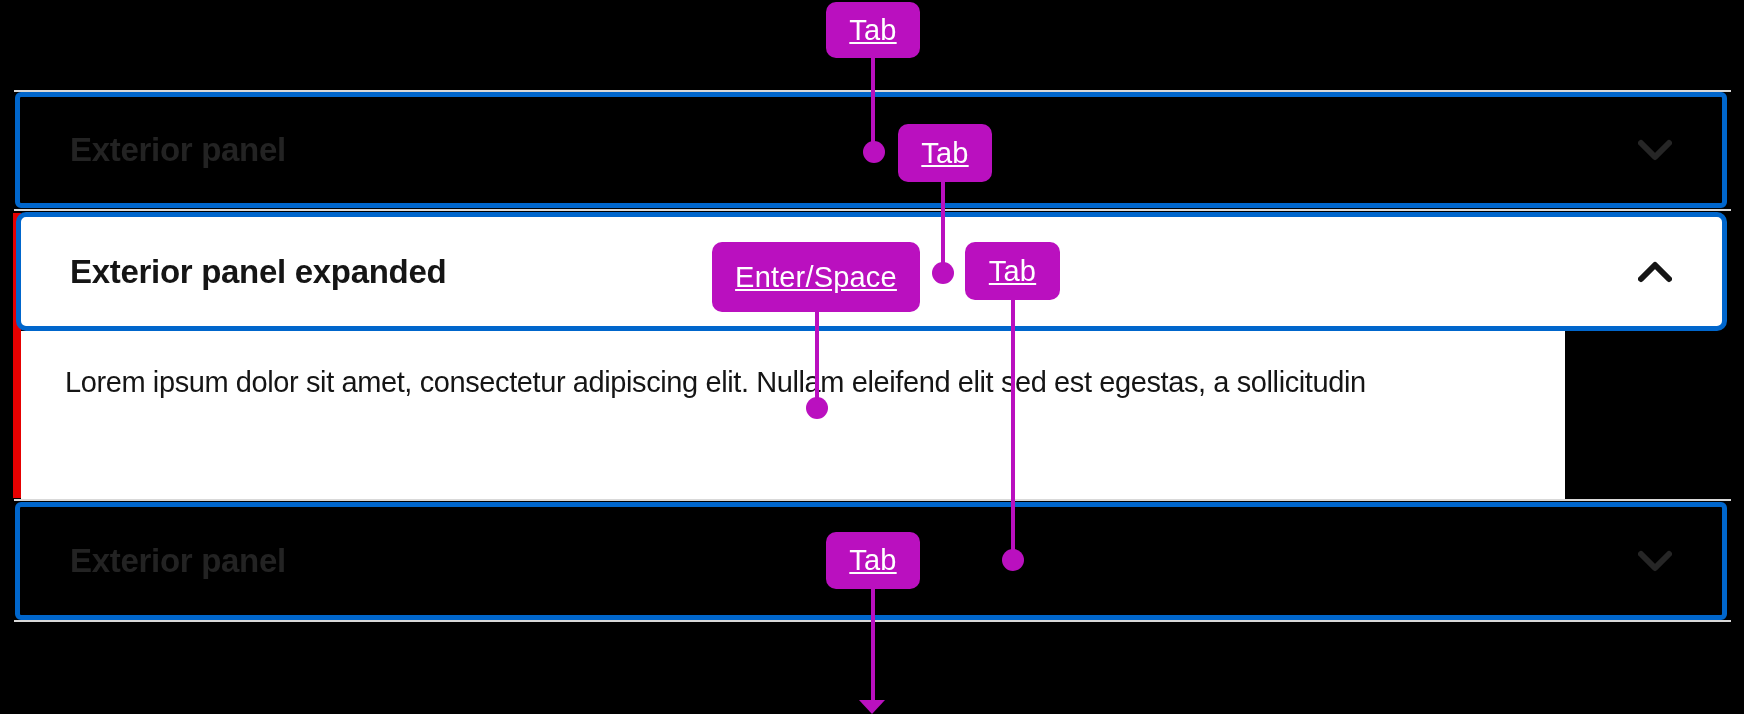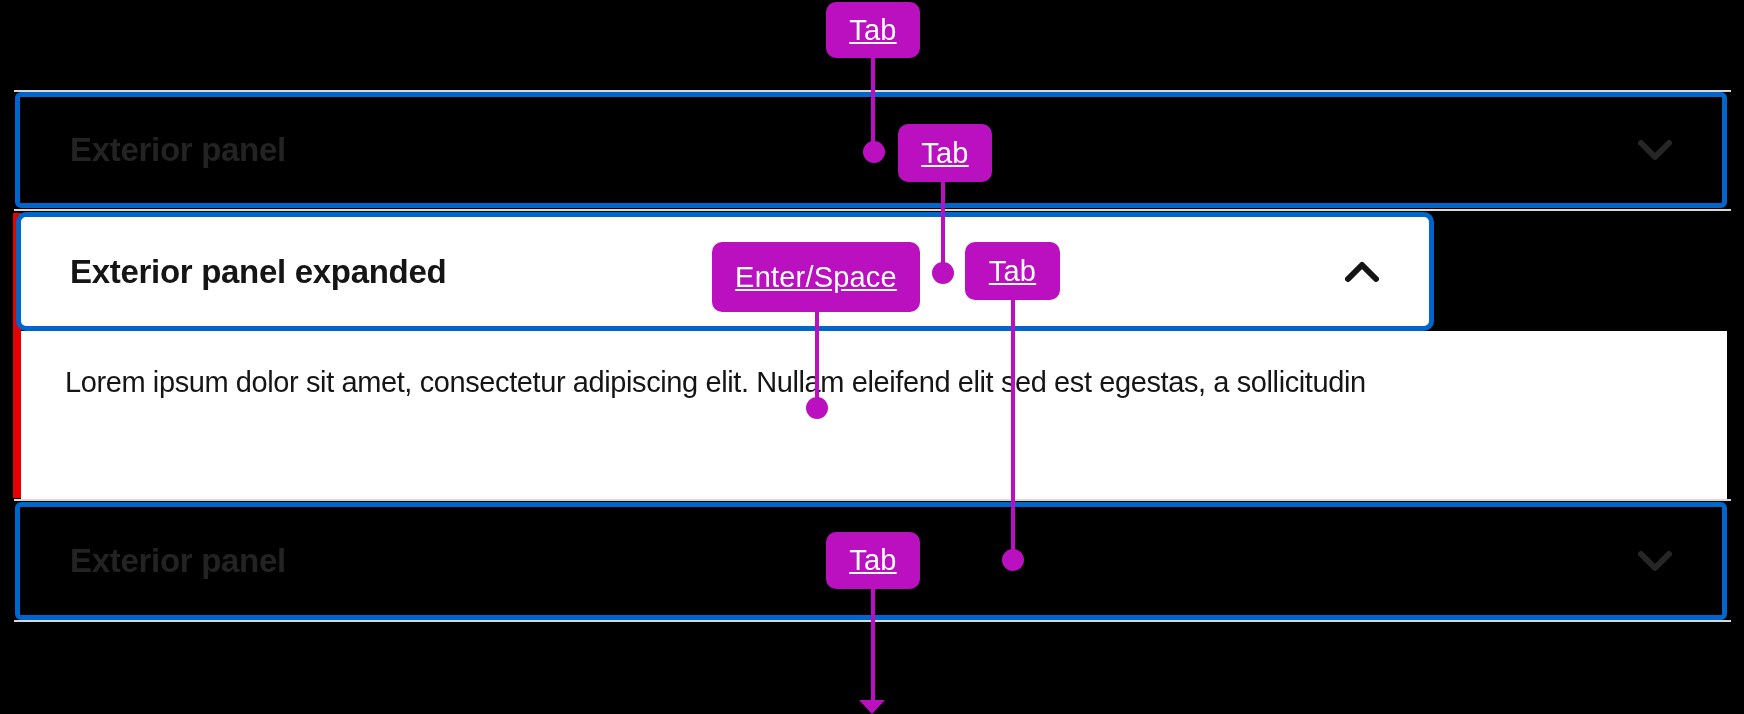--- a/index.html
+++ b/index.html
@@ -12,31 +12,31 @@
     position:absolute;left:15px;width:1712px;box-sizing:border-box;
     border:5px solid #0066cc;border-radius:6px;background:#000;
     display:flex;align-items:center;z-index:1;
   }
   .panel .title{
     font-size:33px;font-weight:700;letter-spacing:-0.3px;color:#232323;
     padding-left:50px;white-space:nowrap;
   }
   .chevron{position:absolute;right:50px;top:50%;transform:translateY(-50%);width:34px;height:22px;}
   #expanded-header{
-    position:absolute;left:16px;top:212px;width:1418px;height:119px;box-sizing:border-box;
+    position:absolute;left:16px;top:212px;width:1711px;height:119px;box-sizing:border-box;
     border:5px solid #0066cc;border-radius:10px;background:#fff;
     display:flex;align-items:center;z-index:2;
   }
   #expanded-header .title{
     font-size:33px;font-weight:700;letter-spacing:-0.3px;color:#151515;
     padding-left:49px;white-space:nowrap;
   }
   #expanded-red-border{position:absolute;left:13px;top:213px;width:8px;height:285px;background:#e60000;z-index:1;}
   #expanded-content{
-    position:absolute;left:21px;top:331px;width:1706px;height:168px;background:#fff;
+    position:absolute;left:21px;top:331px;width:1544px;height:168px;background:#fff;
     box-sizing:border-box;padding:27px 40px 16px 44px;z-index:2;
   }
   #expanded-content .line{
     font-size:29px;letter-spacing:-0.4px;line-height:48px;color:#151515;white-space:nowrap;
   }
   .kbd-badge{
     position:absolute;background:#ba10bf;border-radius:10px;color:#fff;
     display:flex;align-items:center;justify-content:center;
     font-size:29px;letter-spacing:0.2px;z-index:6;text-decoration:underline;
   }

